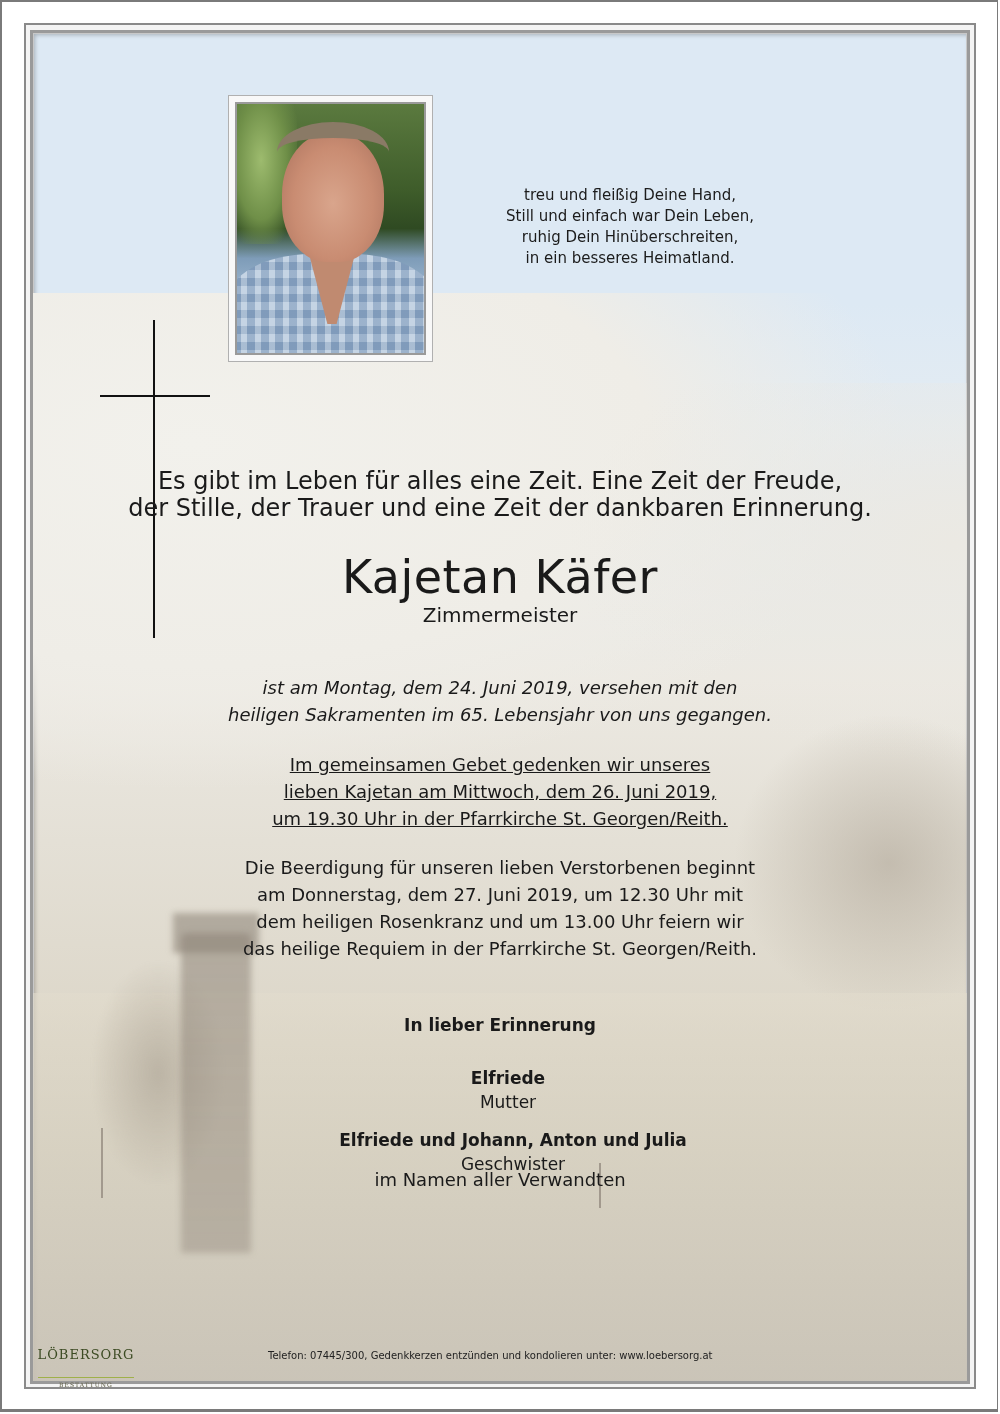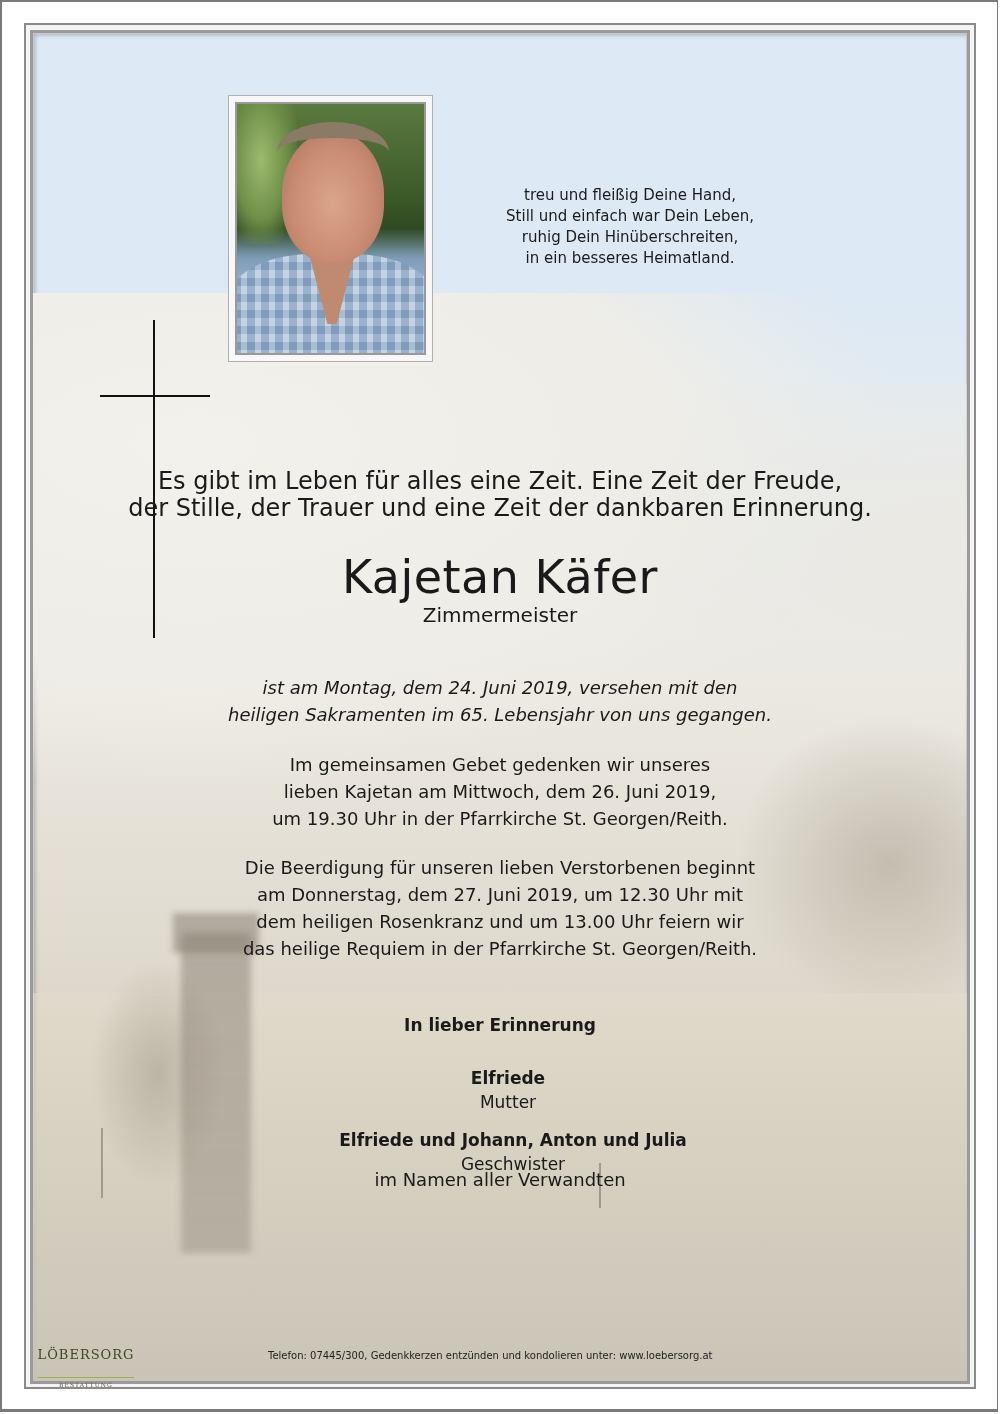--- a/index.html
+++ b/index.html
@@ -105,21 +105,21 @@
     text-align: center; font-size: 15px; line-height: 21px; color: #1c1c1c;
   }
   .cross-v { position: absolute; left: 153px; top: 320px; width: 2px; height: 318px; background: #111; }
   .cross-h { position: absolute; left: 100px; top: 395px; width: 110px; height: 2px; background: #111; }
 
   .center-block { position: absolute; left: 0; width: 1000px; text-align: center; }
   .intro { top: 468px; font-size: 24px; line-height: 27px; }
   .name { top: 509px; font-size: 46px; line-height: 56px; font-weight: normal; letter-spacing: 0.5px; margin-top: 40px; }
   .occupation { top: 602px; font-size: 20px; line-height: 26px; }
   .death { top: 674px; font-size: 18px; line-height: 27px; font-style: italic; }
-  .prayer { top: 751px; font-size: 18px; line-height: 27px; }
+  .prayer { top: 751px; font-size: 18px; line-height: 27px; text-decoration: underline; }
   .funeral { top: 854px; font-size: 18px; line-height: 27px; }
   .remembrance { top: 1013px; font-size: 17px; line-height: 24px; font-weight: bold; }
   .mourner-name { font-size: 17px; line-height: 24px; font-weight: bold; }
   .mourner-rel { font-size: 17px; line-height: 24px; }
   .m1 { top: 1066px; padding-left: 8px; }
   .m2 { top: 1128px; padding-left: 13px; }
   .closing { top: 1168px; font-size: 18px; line-height: 24px; }
   .line { display: block; }
 
   .logo {

